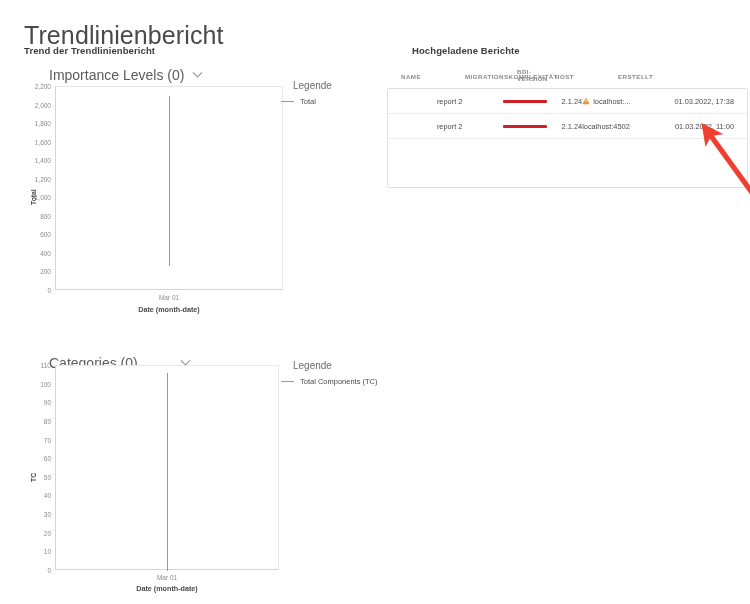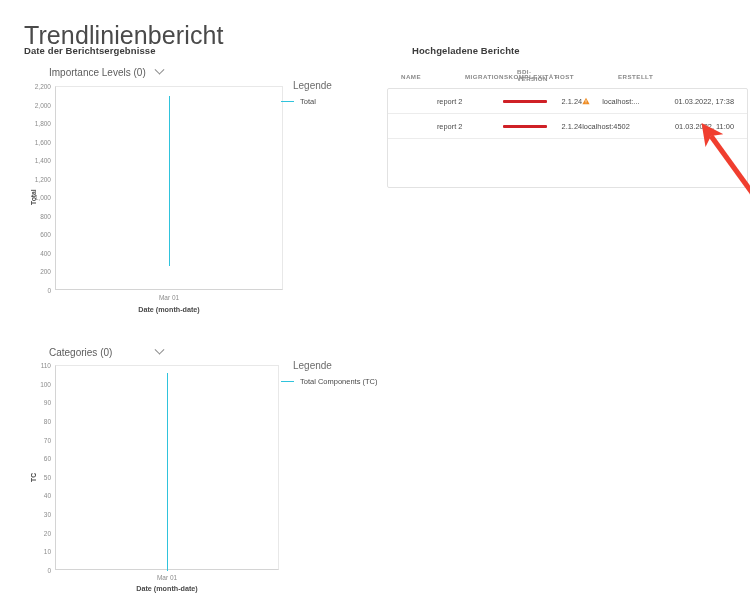--- a/index.html
+++ b/index.html
@@ -33,28 +33,28 @@
   #trend1-heading { position: absolute; left: 24px; top: 45px; }
   #trend2-heading { position: absolute; left: 24px; top: 324px; }
   #uploads-heading { position: absolute; left: 387px; top: 45px; margin-left: 25px; }
 
   
   .filter {
     position: absolute;
     display: flex;
     align-items: center;
     gap: 10px;
-    font-size: 10px;
+    font-size: 14px;
     color: #5c5c5c;
     cursor: pointer;
     user-select: none;
     padding-left: 17px;
   }
   #filter1 { left: 32px; top: 67px; }
-  #filter2 { left: 32px; top: 347px; gap: 44px; }
+  #filter2 { left: 32px; top: 355px; gap: 44px; }
   .chev {
     display: inline-block;
     width: 7px; height: 7px;
     border-right: 1.1px solid #8a8a8a;
     border-bottom: 1.1px solid #8a8a8a;
     transform: rotate(45deg) translate(-2px,-2px);
   }
 
   
   .chart { position: absolute; }
@@ -194,42 +194,42 @@
   .td-name    { width: 64px; }
   .td-complex { width: 90px; }
   .complex-bar {
     display: inline-block;
     width: 44px; height: 2.6px;
     background: #cf2026;
     border-radius: 1px;
     vertical-align: middle;
   }
   .td-version { width: 37px; }
-  .td-host    { width: 63px; display: flex; align-items: center; gap: 12px; }
+  .td-host    { width: 63px; display: flex; align-items: center; gap: 3px; }
   .td-created { width: 98px; }
   .td-action  { flex: 1; display: flex; justify-content: flex-start; padding-left: 13px; }
 
   .warn-icon { flex: 0 0 auto; line-height: 0; }
 
   
   #annotation-arrow {
     position: absolute;
     left: 695px; top: 118px;
     width: 60px; height: 80px;
     pointer-events: none;
   }
 </style>
 </head>
 <body>
 
 <div class="page">
 
   <h1 class="page-title">Trendlinienbericht</h1>
 
-  <div class="section-heading" id="trend1-heading">Date der Berichtsergebnisse</div>
+  <div class="section-heading" id="trend1-heading">Trend der Trendlinienbericht</div>
 
   <div class="filter" id="filter1">
     <span>Importance Levels (0)</span>
     <span class="chev"></span>
   </div>
 
   <div class="chart" id="chart1">
     <div class="yaxis-label">Total</div>
     <div class="ytick-wrap" id="c1-yticks">
         <div class="ytick" style="top: 204px;">0</div>

